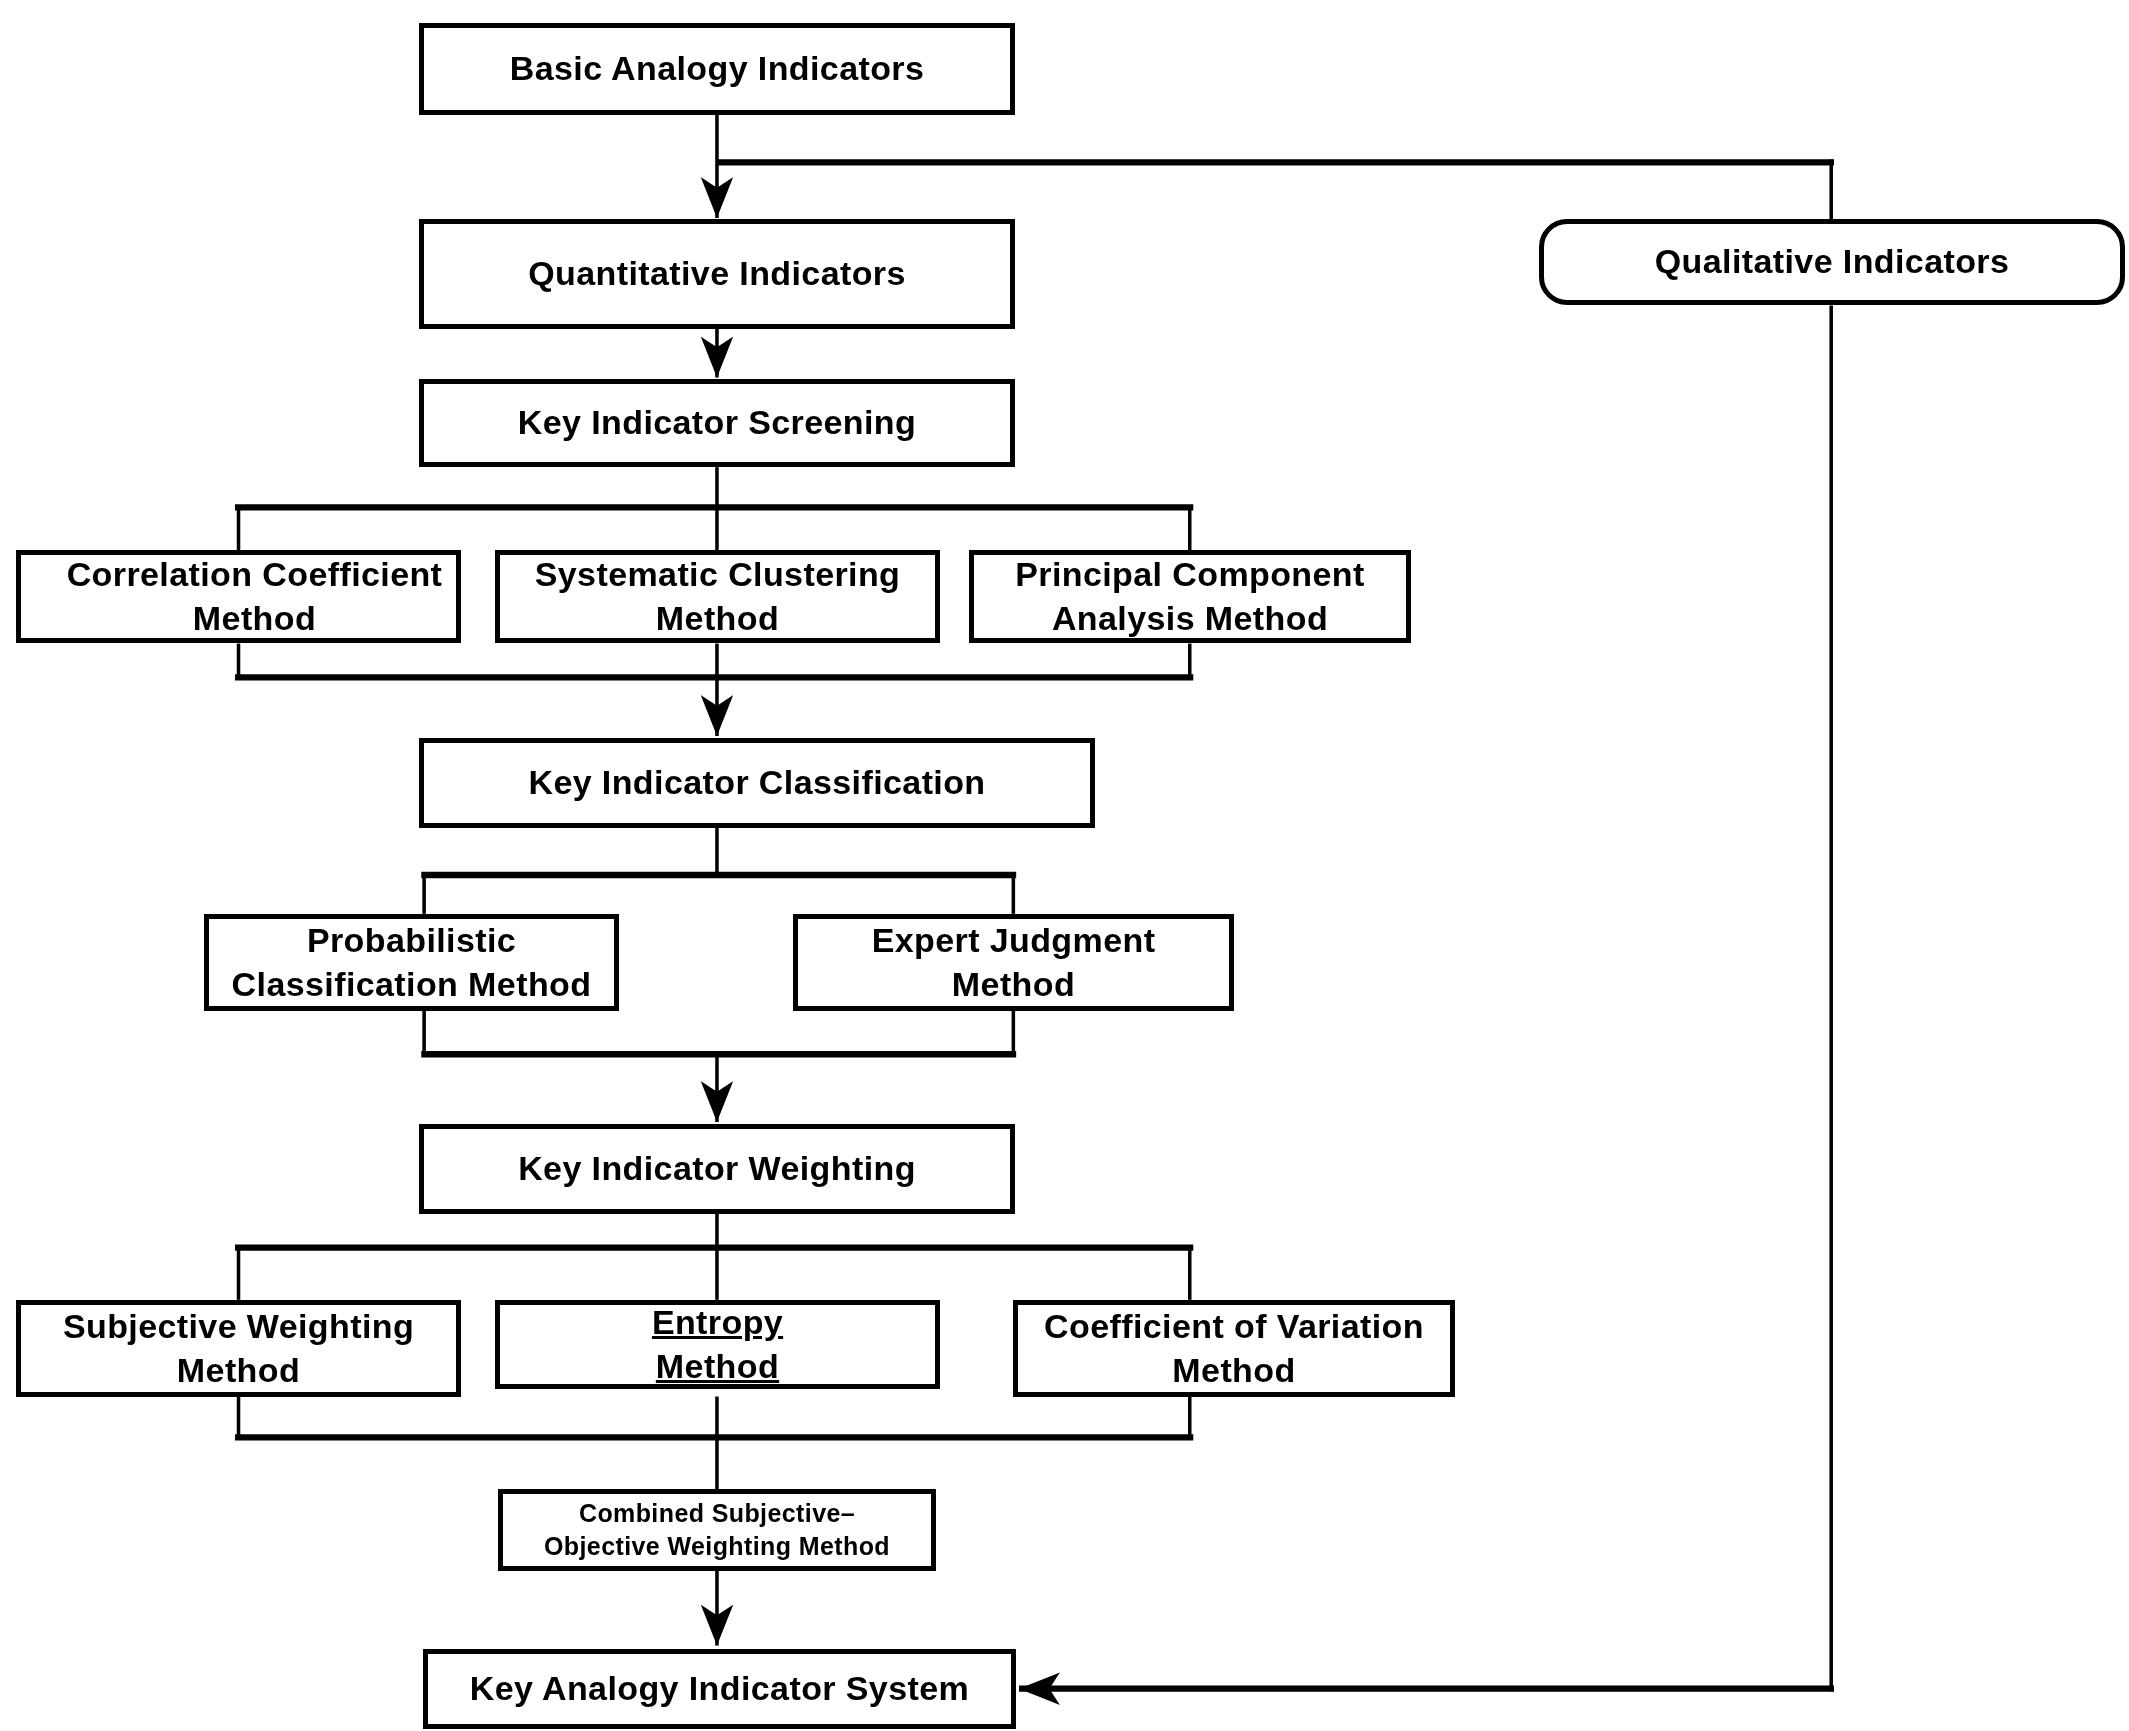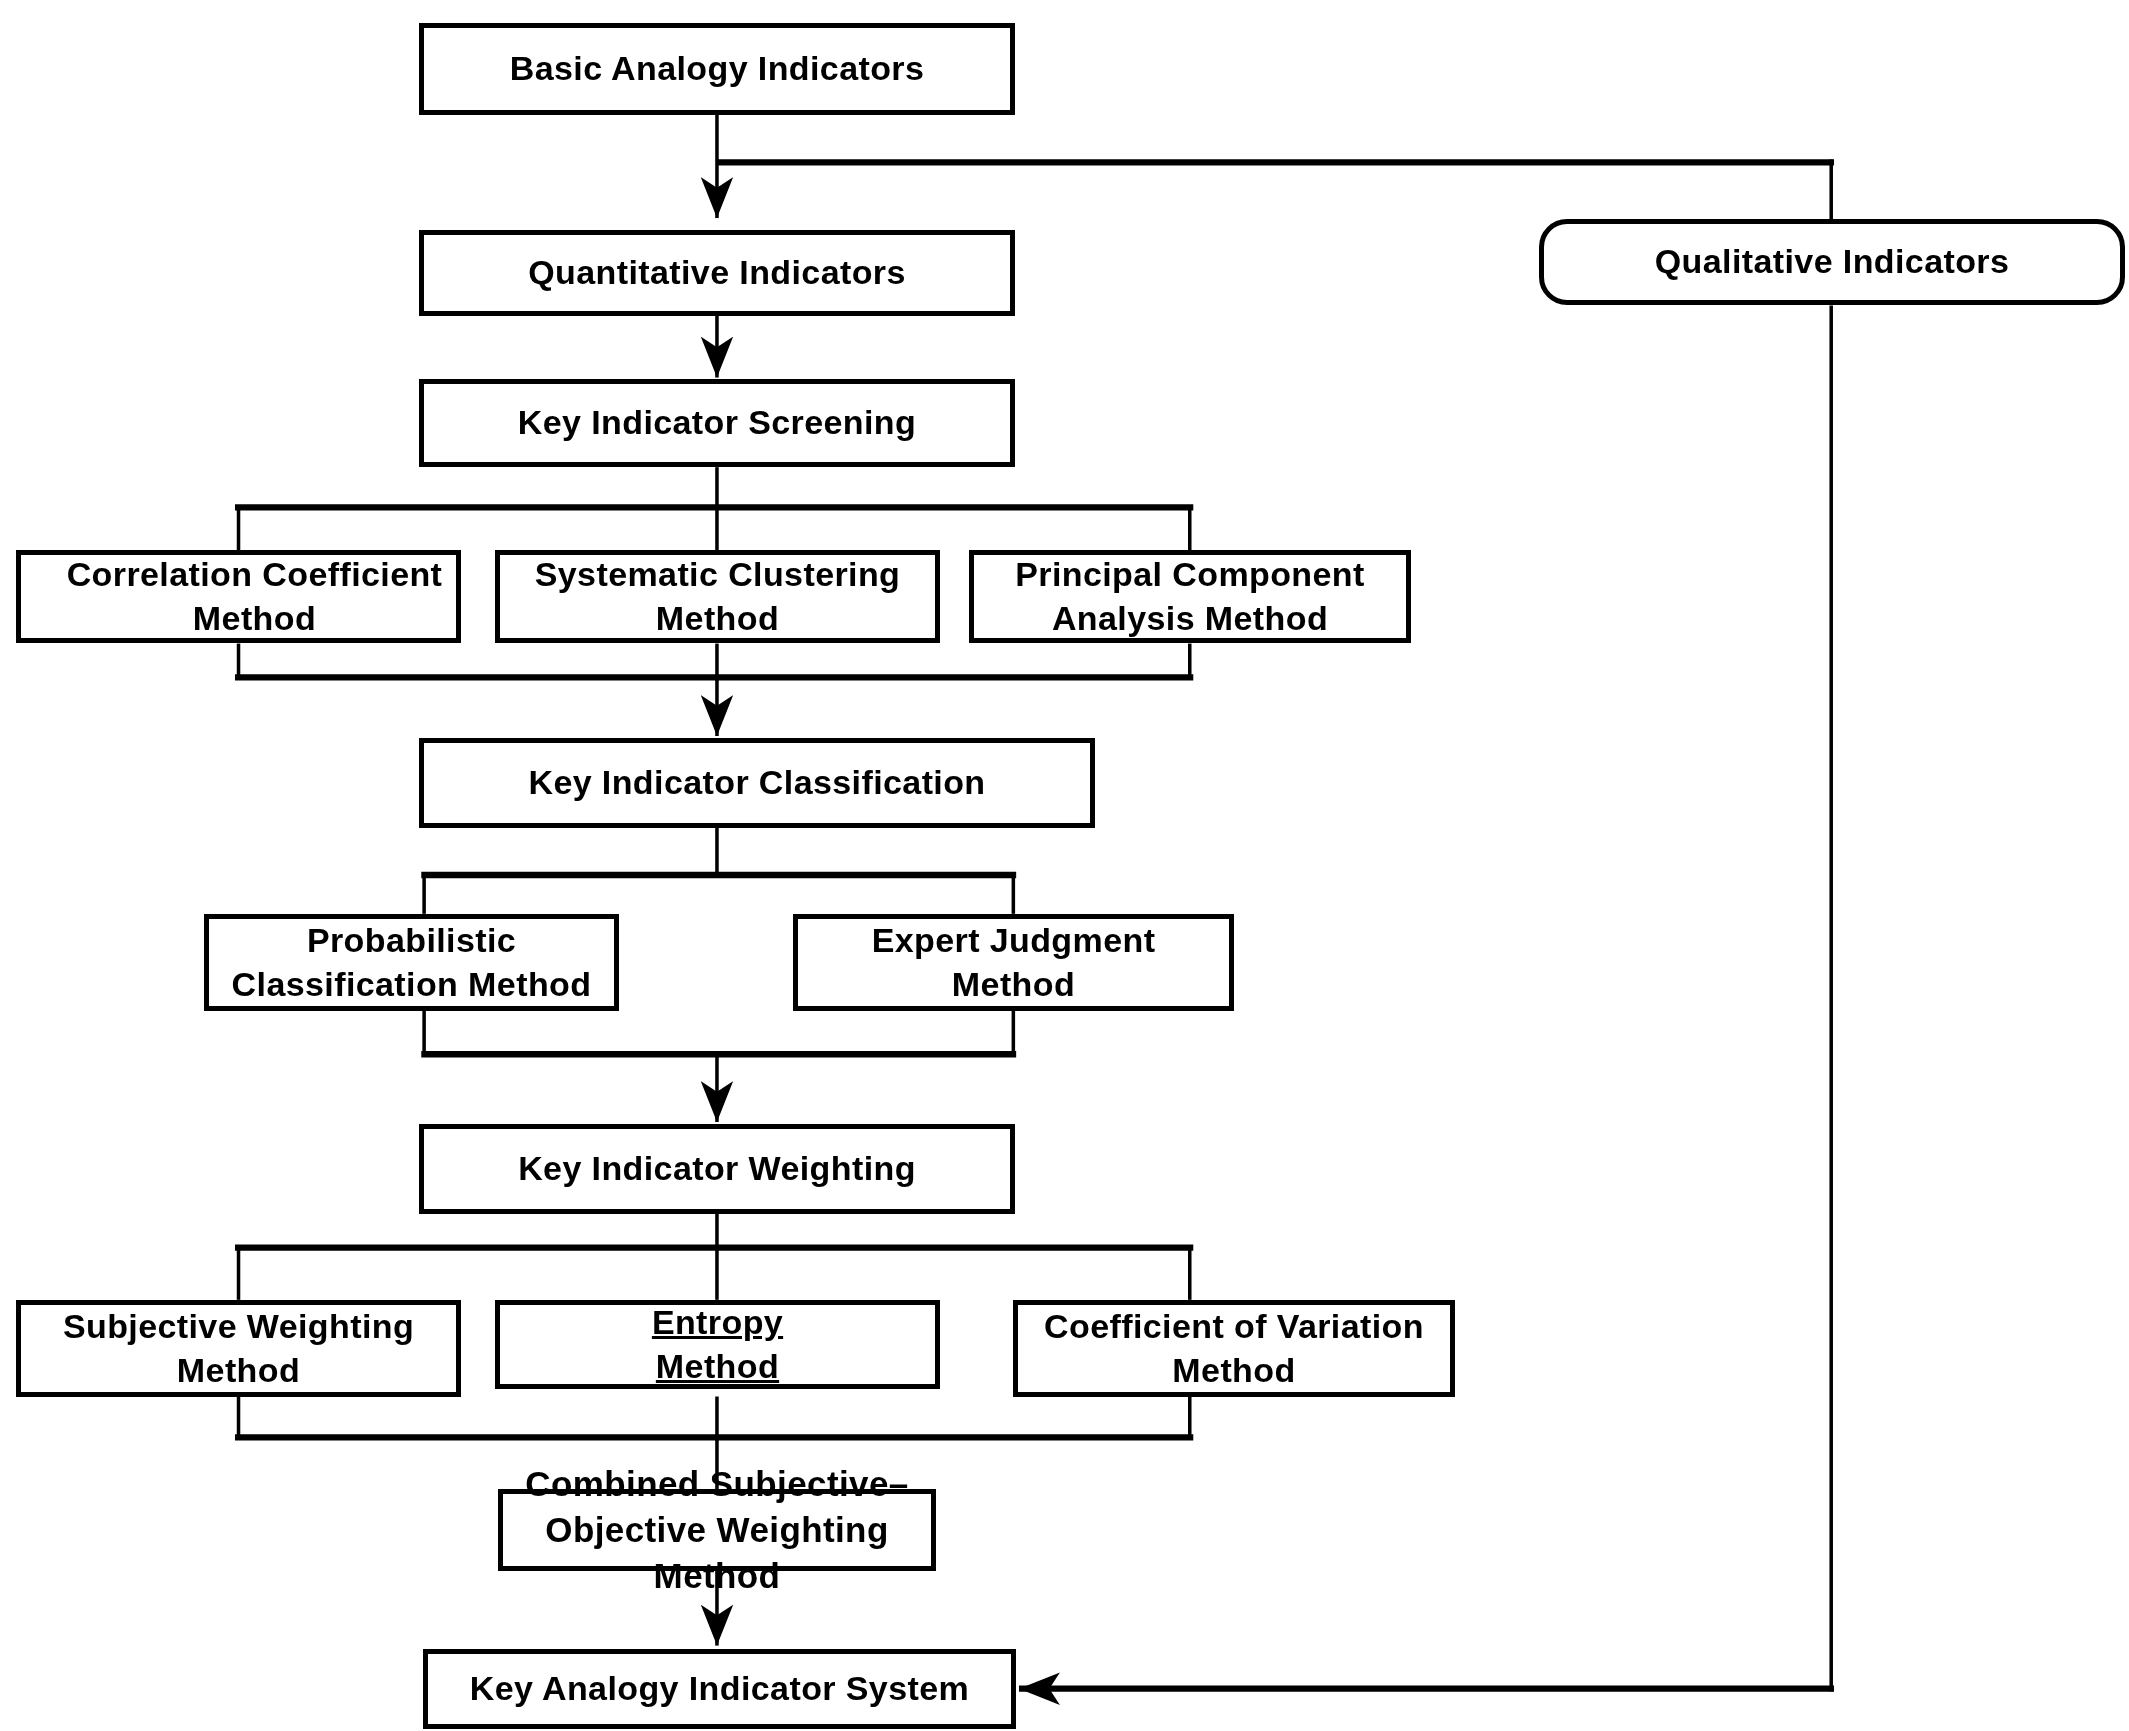--- a/index.html
+++ b/index.html
@@ -37,21 +37,21 @@
     align-items: center;
     justify-content: center;
     text-align: center;
     font-weight: bold;
     font-size: 34px;
     line-height: 1.28;
     white-space: pre-line;
     letter-spacing: 0.4px;
   }
   .node.small {
-    font-size: 35px;
+    font-size: 25px;
     line-height: 1.32;
   }
 </style>
 </head>
 <body>
 
 <div class="canvas">
 
   <svg class="connectors" viewBox="0 0 3017 2453" xmlns="http://www.w3.org/2000/svg">
     <defs>
@@ -100,21 +100,21 @@
     <line class="h" x1="333" y1="2037" x2="1691" y2="2037"></line>
     <line class="v" x1="1016" y1="1979" x2="1016" y2="2110"></line>
 
     <line class="v" x1="1016" y1="2226" x2="1016" y2="2332" marker-end="url(#arrow)"></line>
   </svg>
 
   <div class="node" style="left:419px; top:23px;  width:596px; height:92px;">
     <span>Basic Analogy Indicators</span>
   </div>
 
-  <div class="node" style="left:419px; top:230px; width:596px; height:86px;">
+  <div class="node" style="left:419px; top:219px; width:596px; height:110px;">
     <span>Quantitative Indicators</span>
   </div>
 
   <div class="node" style="left:1539px; top:219px; width:586px; height:86px;border-radius:28px;">
     <span>Qualitative Indicators</span>
   </div>
 
   <div class="node" style="left:419px; top:379px; width:596px; height:88px;">
     <span>Key Indicator Screening</span>
   </div>

